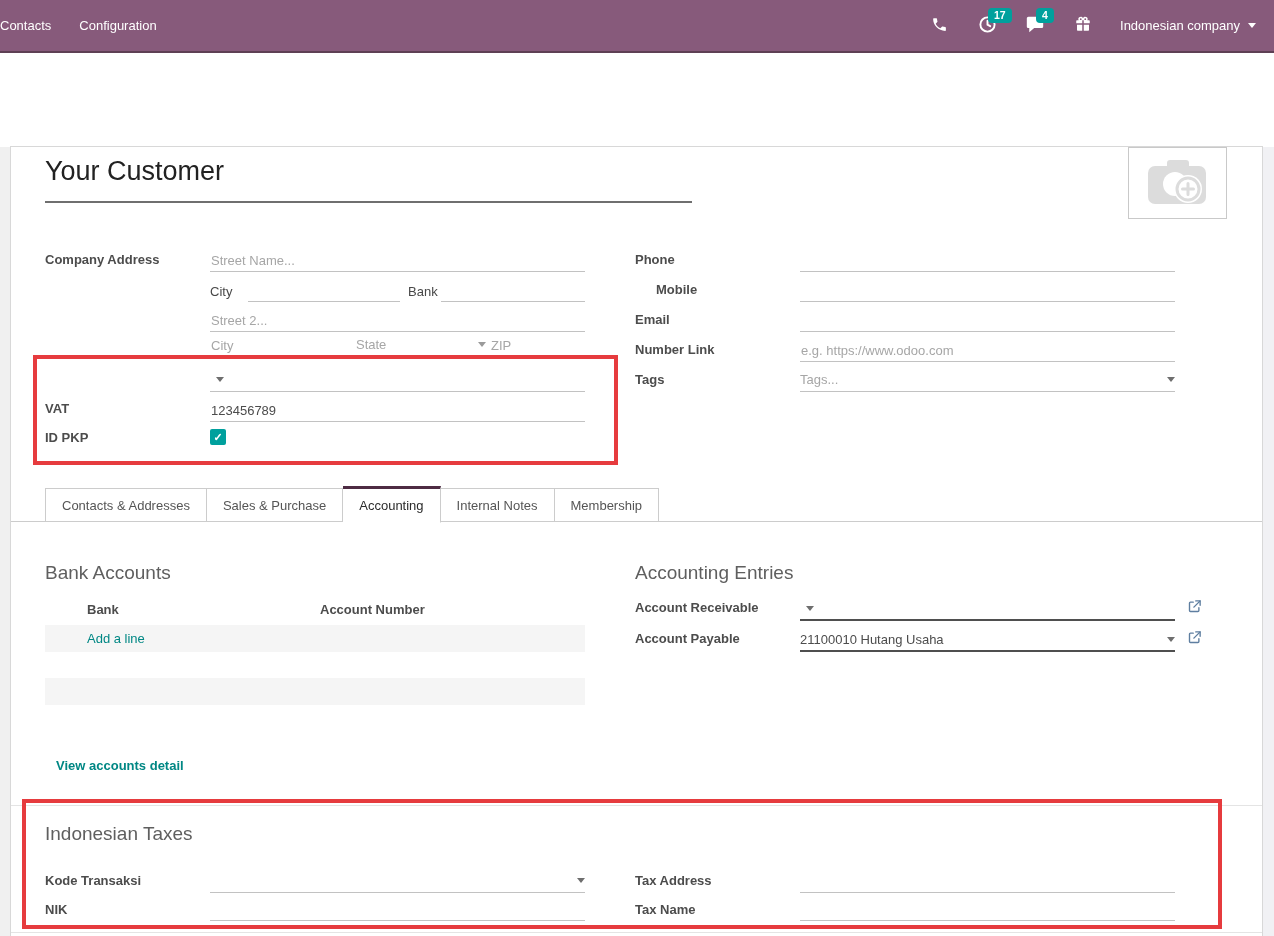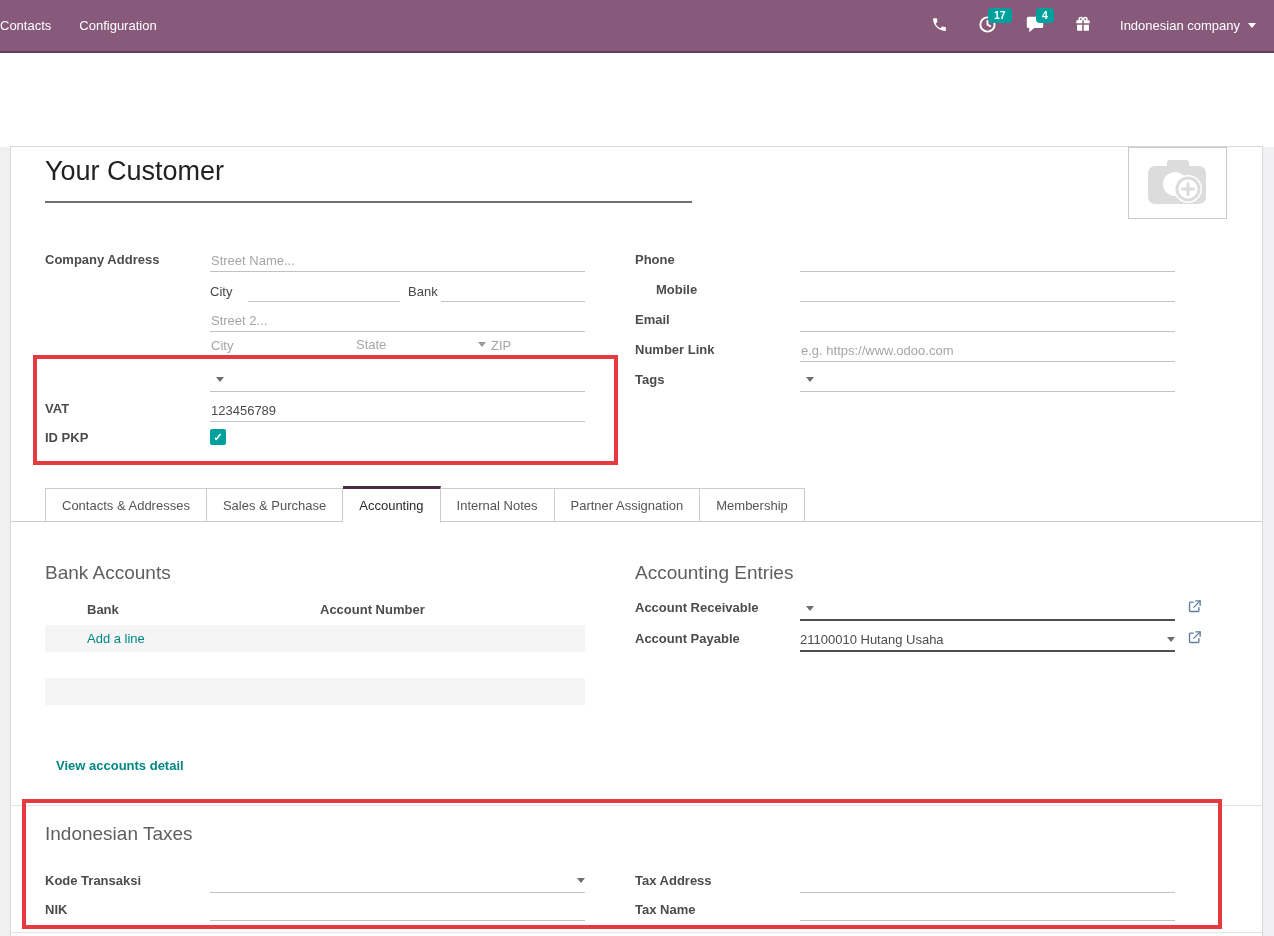--- a/index.html
+++ b/index.html
@@ -147,30 +147,30 @@
 <div class="label" style="left:635px; top:252px;">Phone</div>
 <input class="u-input" style="left: 800px; top: 250px; width: 375px;">
 <div class="label" style="left:622px; top:282px;margin-left:34px;">Mobile</div>
 <input class="u-input" style="left: 800px; top: 280px; width: 375px;">
 <div class="label" style="left:635px; top:312px;">Email</div>
 <input class="u-input" style="left: 800px; top: 310px; width: 375px;">
 <div class="label" style="left:635px; top:342px;">Number Link</div>
 <input class="u-input" style="left: 800px; top: 340px; width: 375px;" placeholder="e.g. https://www.odoo.com">
 <div class="label" style="left:635px; top:372px;">Tags</div>
 <div class="sel" style="left:800px; top:368px; width:375px;">
+  <span class="sel-val ph">Tags...</span>
   <span class="caret-g"></span>
 </div>
 
 <div class="tabline"></div>
 <div class="tabs">
   <div class="tab">Contacts &amp; Addresses</div>
   <div class="tab">Sales &amp; Purchase</div>
   <div class="tab active">Accounting</div>
   <div class="tab">Internal Notes</div>
-  <div class="tab">Partner Assignation</div>
   <div class="tab">Membership</div>
 </div>
 
 <div class="sec-heading" style="left:45px; top:562px;">Bank Accounts</div>
 <div class="label" style="left:87px; top:602px;">Bank</div>
 <div class="label" style="left:320px; top:602px;">Account Number</div>
 <div class="stripe" style="top:625px; height:27px;">
   <span class="teal-link" style="left:42px; top:6px;">Add a line</span>
 </div>
 <div class="stripe" style="top:678px; height:27px;"></div>

